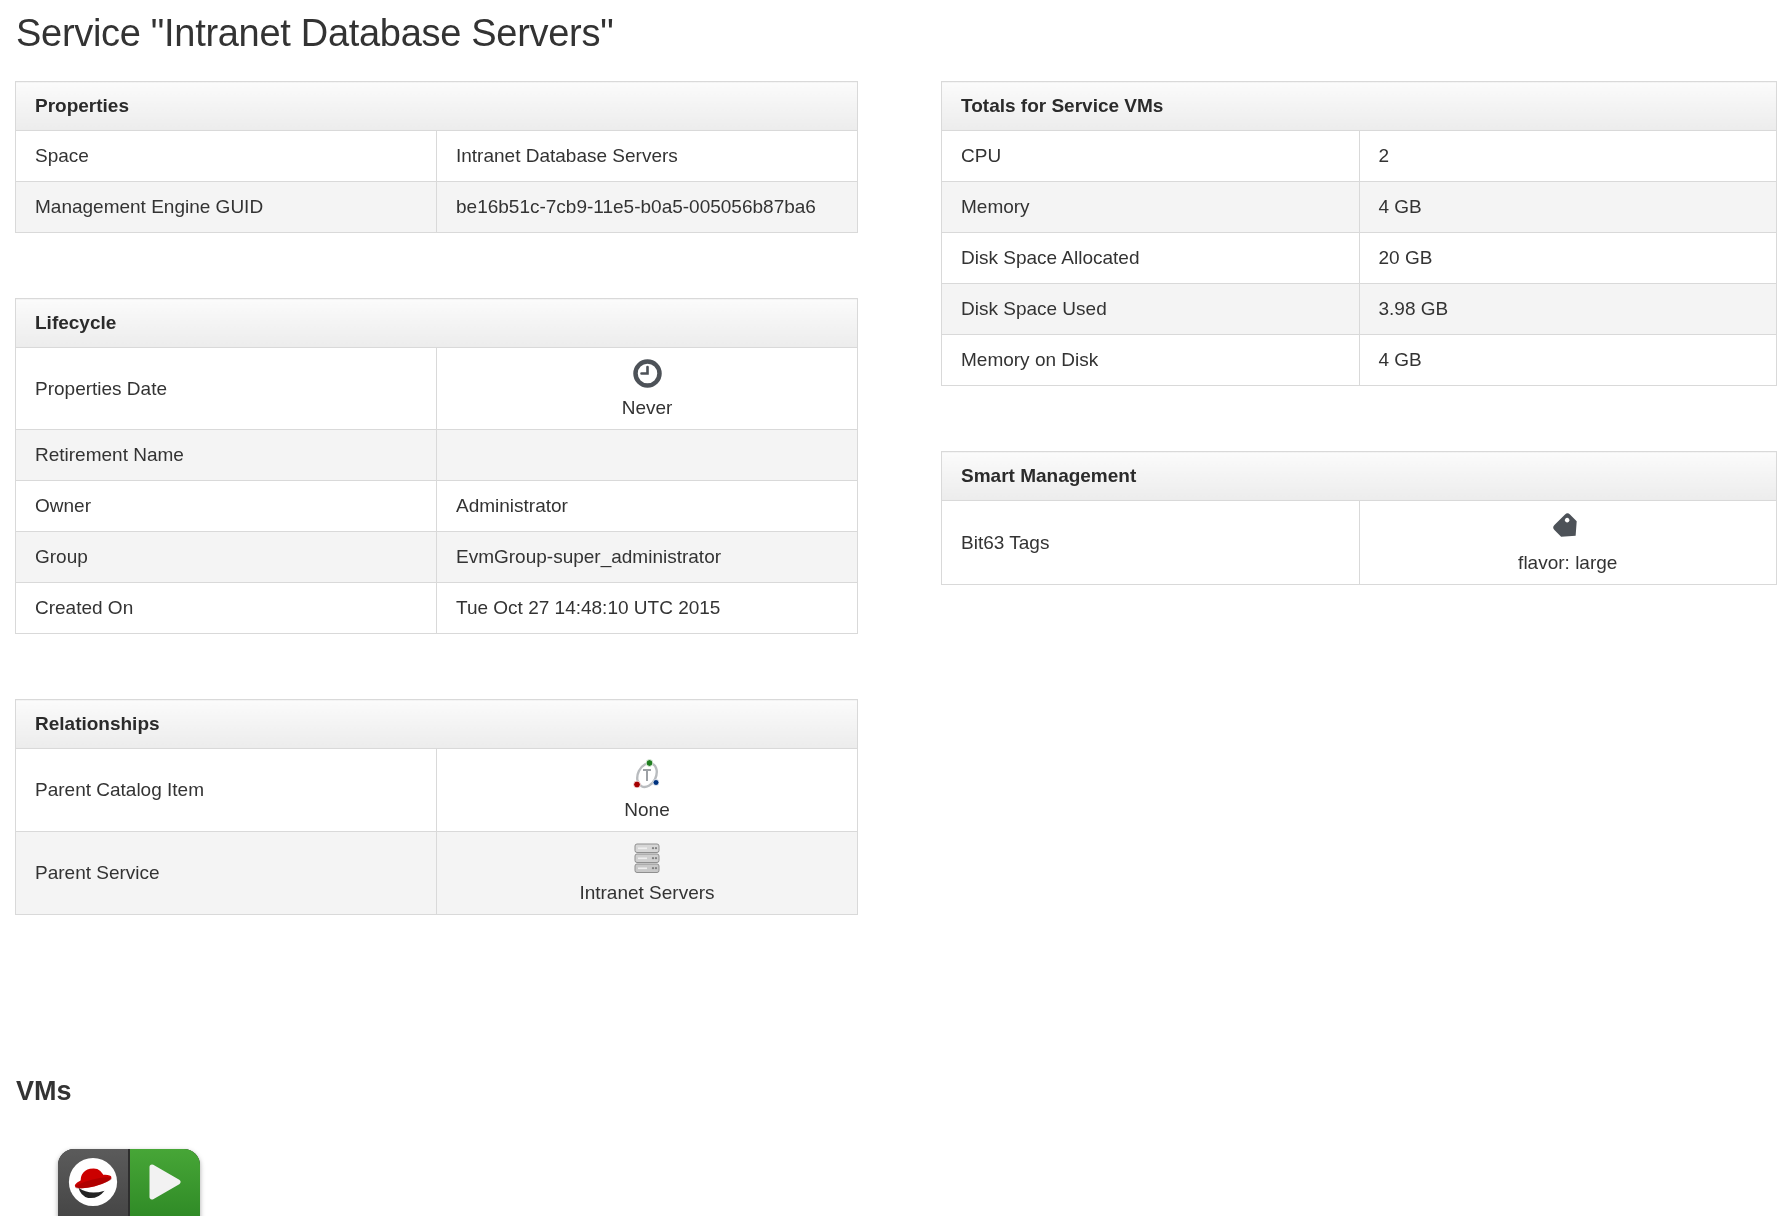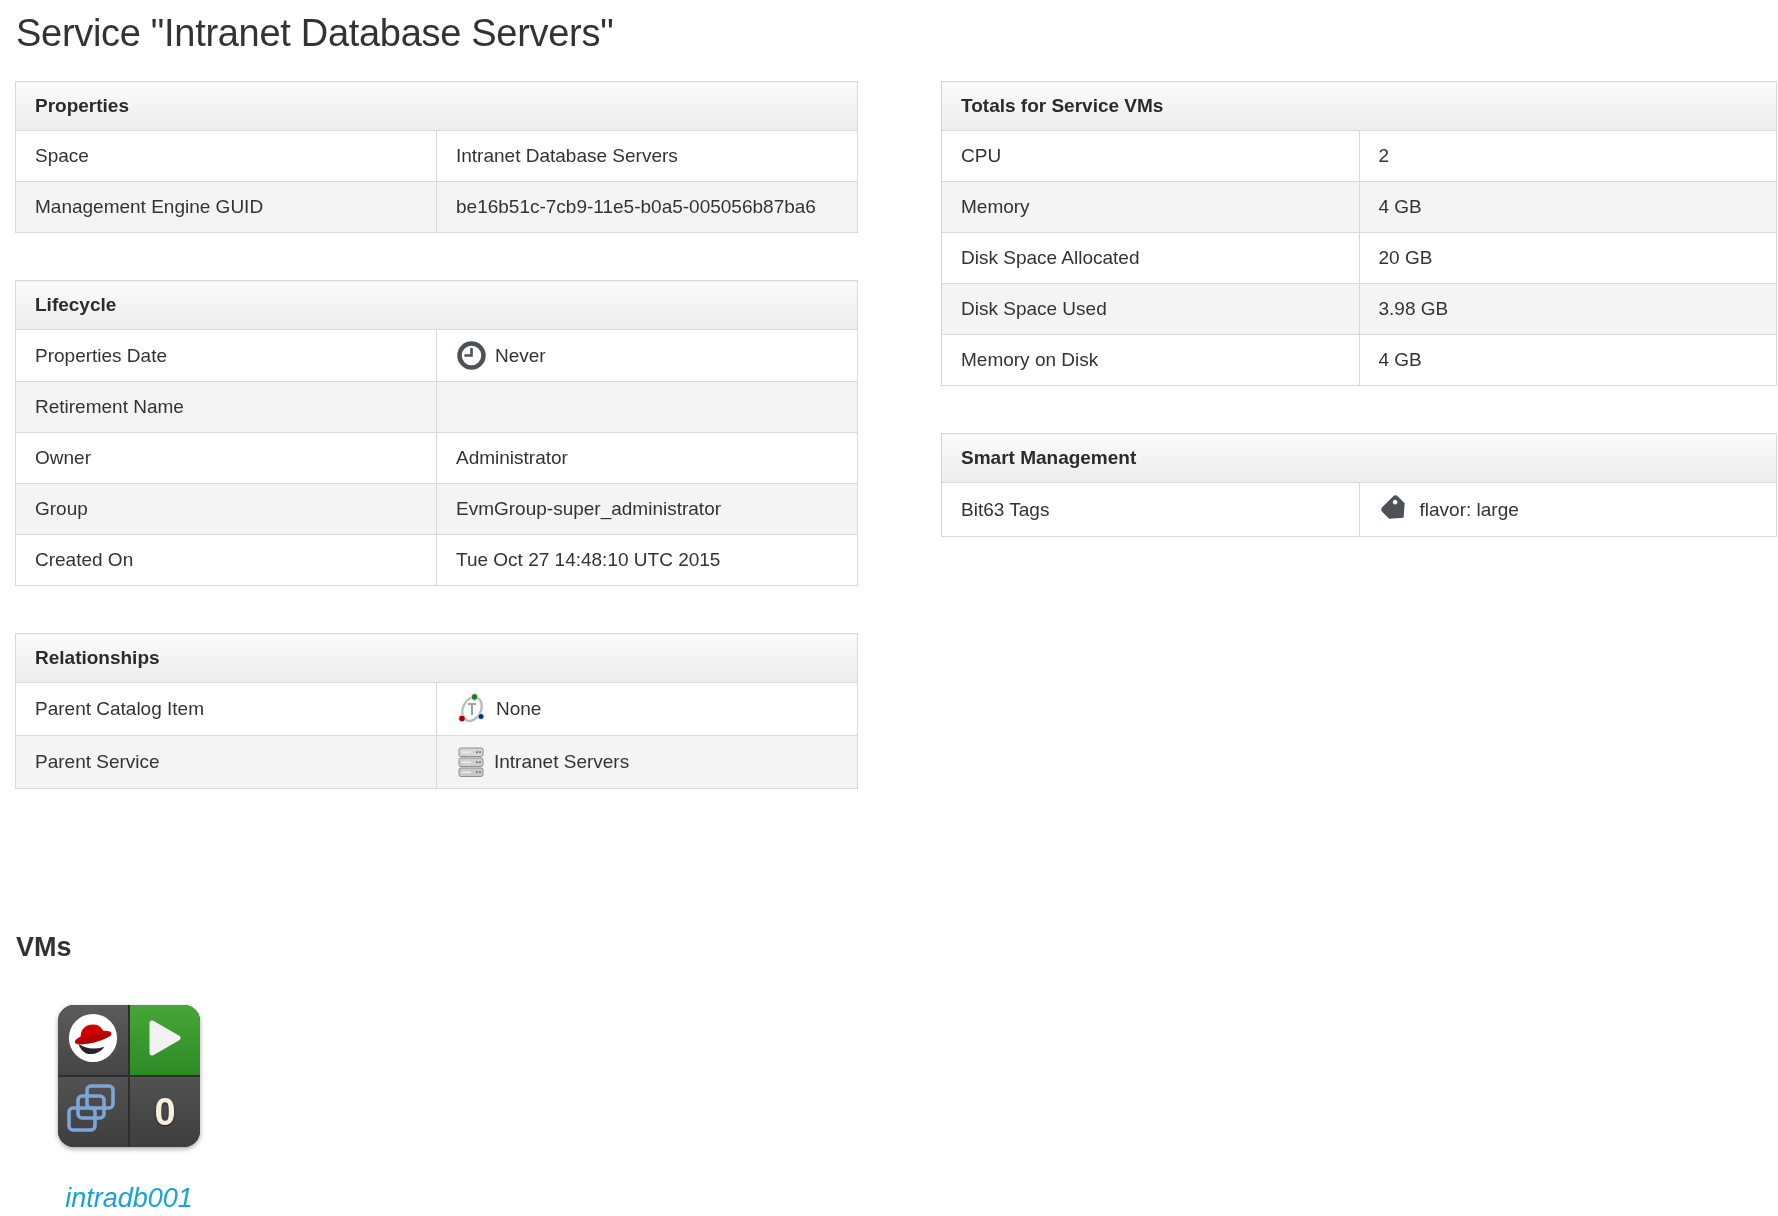--- a/index.html
+++ b/index.html
@@ -13,36 +13,36 @@
   .page-title {
     font-size: 38px; font-weight: 300; color: #333;
     margin: 6px 0 26px 1px; letter-spacing: -0.3px;
   }
   .columns { display: flex; align-items: flex-start; gap: 83px; }
   .col-left  { width: 843px; flex: 0 0 843px; }
   .col-right { width: 836px; flex: 0 0 836px; }
 
   table.info-table {
     width: 100%; border-collapse: collapse;
-    font-size: 19px; color: #333; margin-bottom: 47px;
+    font-size: 19px; color: #333; margin-bottom: 65px;
     table-layout: fixed;
   }
   table.info-table th, table.info-table td { border: 1px solid var(--border, #d9d9d9); }
   th.tbl-title {
     text-align: left; font-size: 19px; font-weight: 700; color: #2b2b2b;
     padding: 13px 19px;
     background: linear-gradient(to bottom, #fbfbfb 0%, #ececec 100%);
     border-bottom: 1px solid #cfcfcf;
   }
   td { padding: 14px 19px; vertical-align: middle; background: #fff; }
   td.lbl { width: 47.6%; }
   td.val { word-break: break-all; }
   tbody tr:nth-child(even) td { background: var(--stripe, #f4f4f4); }
   td.iconcell { padding: 10px 19px; }
-  .cell-flex { display: flex; align-items: center; gap: 8px; word-break: normal; }
+  .cell-flex { display: flex; align-items: center; gap: 8px; word-break: normal; flex-direction: column; }
   .cell-icon { flex: 0 0 auto; display: inline-flex; }
 
   .vms-heading { font-size: 27px; font-weight: 600; color: #333; margin: 96px 12px 42px 1px; }
   .vm-item { width: 156px; margin-left: 36px; text-align: center; }
   .vm-tile {
     width: 142px; height: 142px; margin: 0 auto 36px;
     border-radius: 16px; overflow: hidden;
     display: grid; grid-template-columns: 1fr 1fr; grid-template-rows: 1fr 1fr;
     gap: 2px; background: #2e2e2e;
     box-shadow: 0 2px 5px rgba(0,0,0,0.35);

